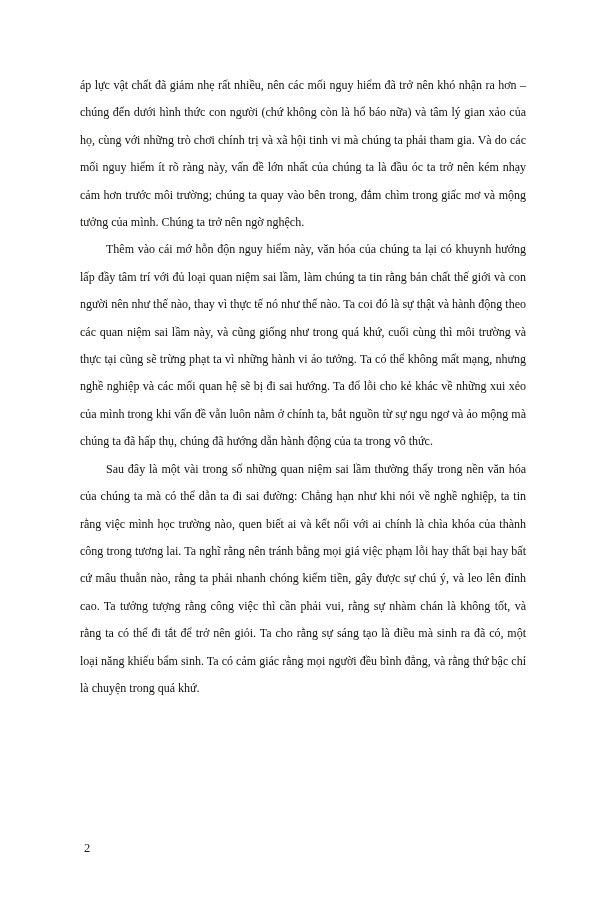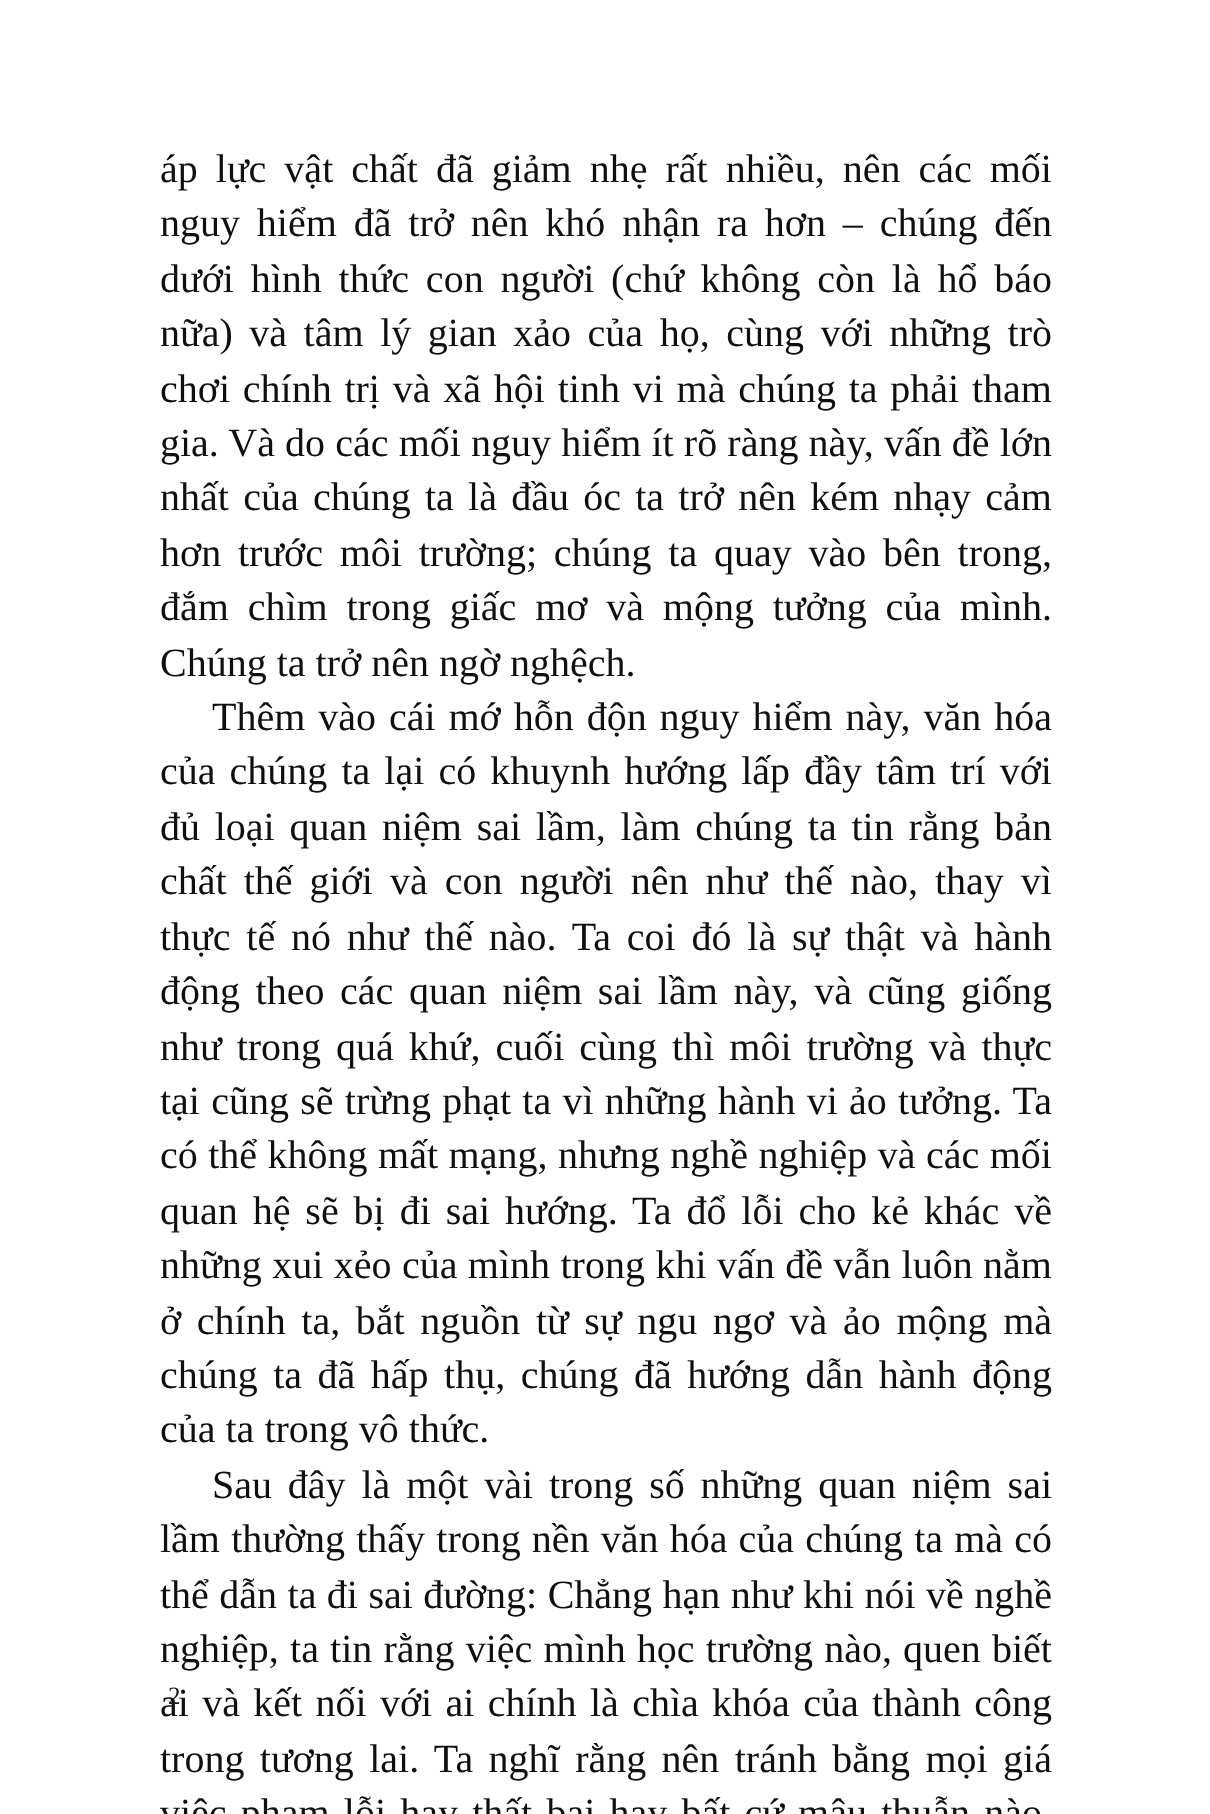--- a/index.html
+++ b/index.html
@@ -20,21 +20,21 @@
     height: 907px;
     box-sizing: border-box;
     padding: 72px 80px 0 80px;
   }
   .content {
     width: 446px;
     margin: 0 auto;
   }
   p.para {
     margin: 0;
-    font-size: 20px;
+    font-size: 12px;
     line-height: 27.4px;
     text-align: justify;
     text-justify: inter-word;
     hyphens: none;
     color: #100f0d;
   }
   p.para.indent {
     text-indent: 26px;
   }
   .page-number {

